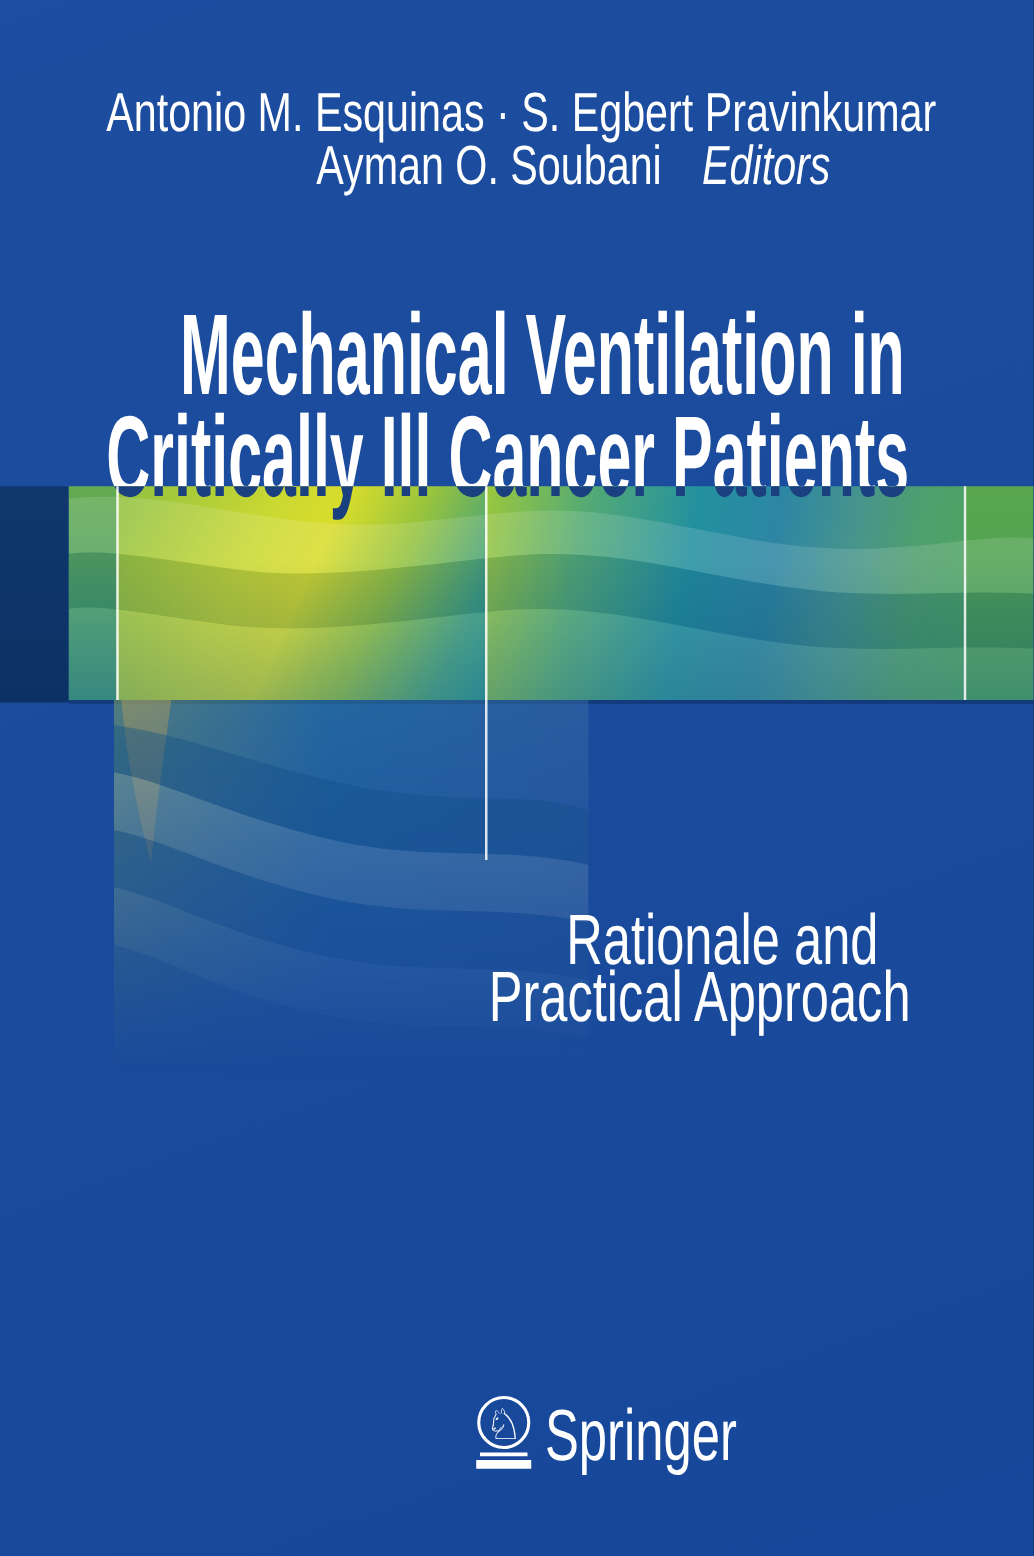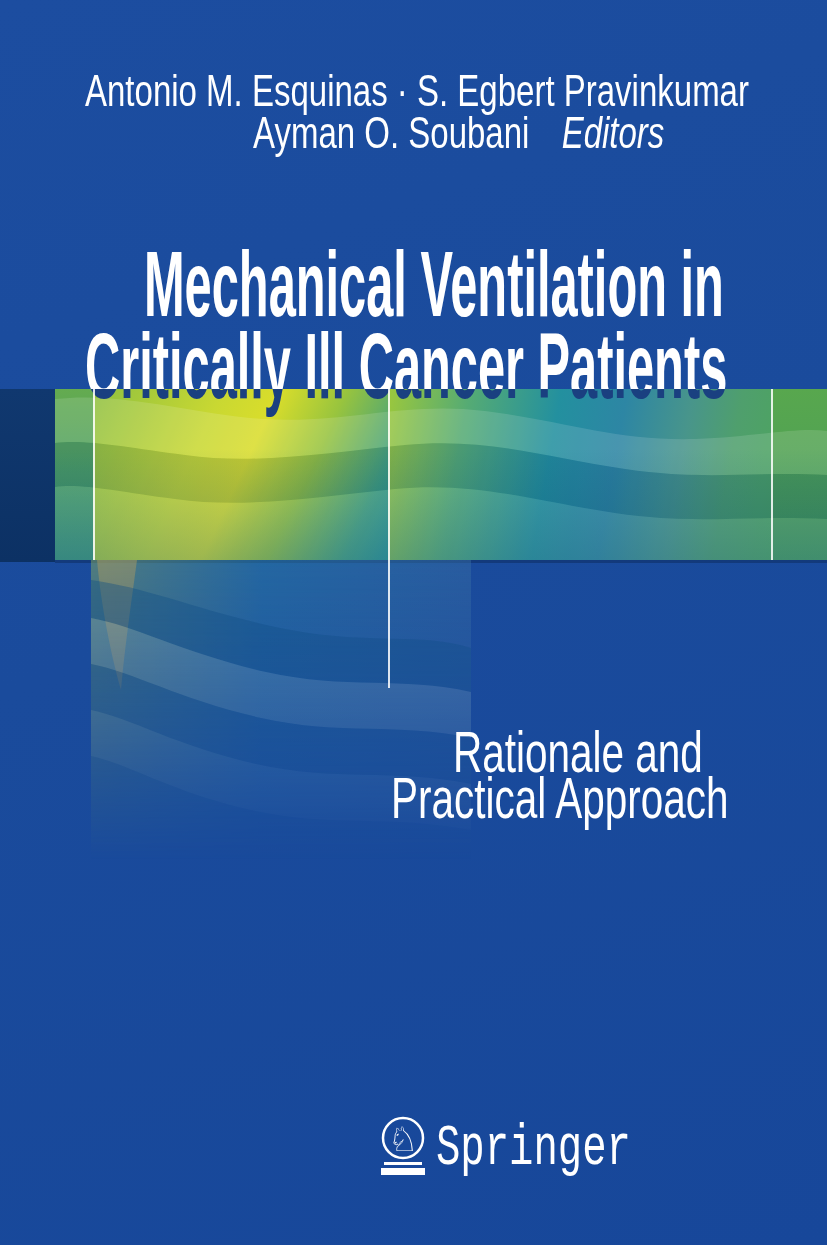--- a/index.html
+++ b/index.html
@@ -44,21 +44,21 @@
   .vl3{left:771px;top:389px;height:171px;}
 
   
   .knockout{left:0;top:389px;width:827px;height:171px;overflow:hidden;}
   .knockout .t2{position:absolute;left:85px;top:-64px;font-size:92px;line-height:82px;font-weight:bold;color:#1a4080;}
   .knockout .cx{transform:scaleX(0.53);}
 
   
   .logo-emblem{left:380px;top:1116px;width:46px;height:64px;}
   .horse-glyph{font-family:"DejaVu Sans",sans-serif;}
-  .wordmark{left:436px;top:1120px;font-size:58px;line-height:58px;font-family:Liberation Mono, monospace;}
+  .wordmark{left:436px;top:1120px;font-size:58px;line-height:58px;font-family:Liberation Sans, sans-serif;}
   .wordmark .cx{transform:scaleX(0.70);}
 </style>
 </head>
 <body>
 
 <div class="cover">
 
   <div class="abs authors">
     <div>
       <span class="cx">Antonio M. Esquinas · S. Egbert Pravinkumar</span>

